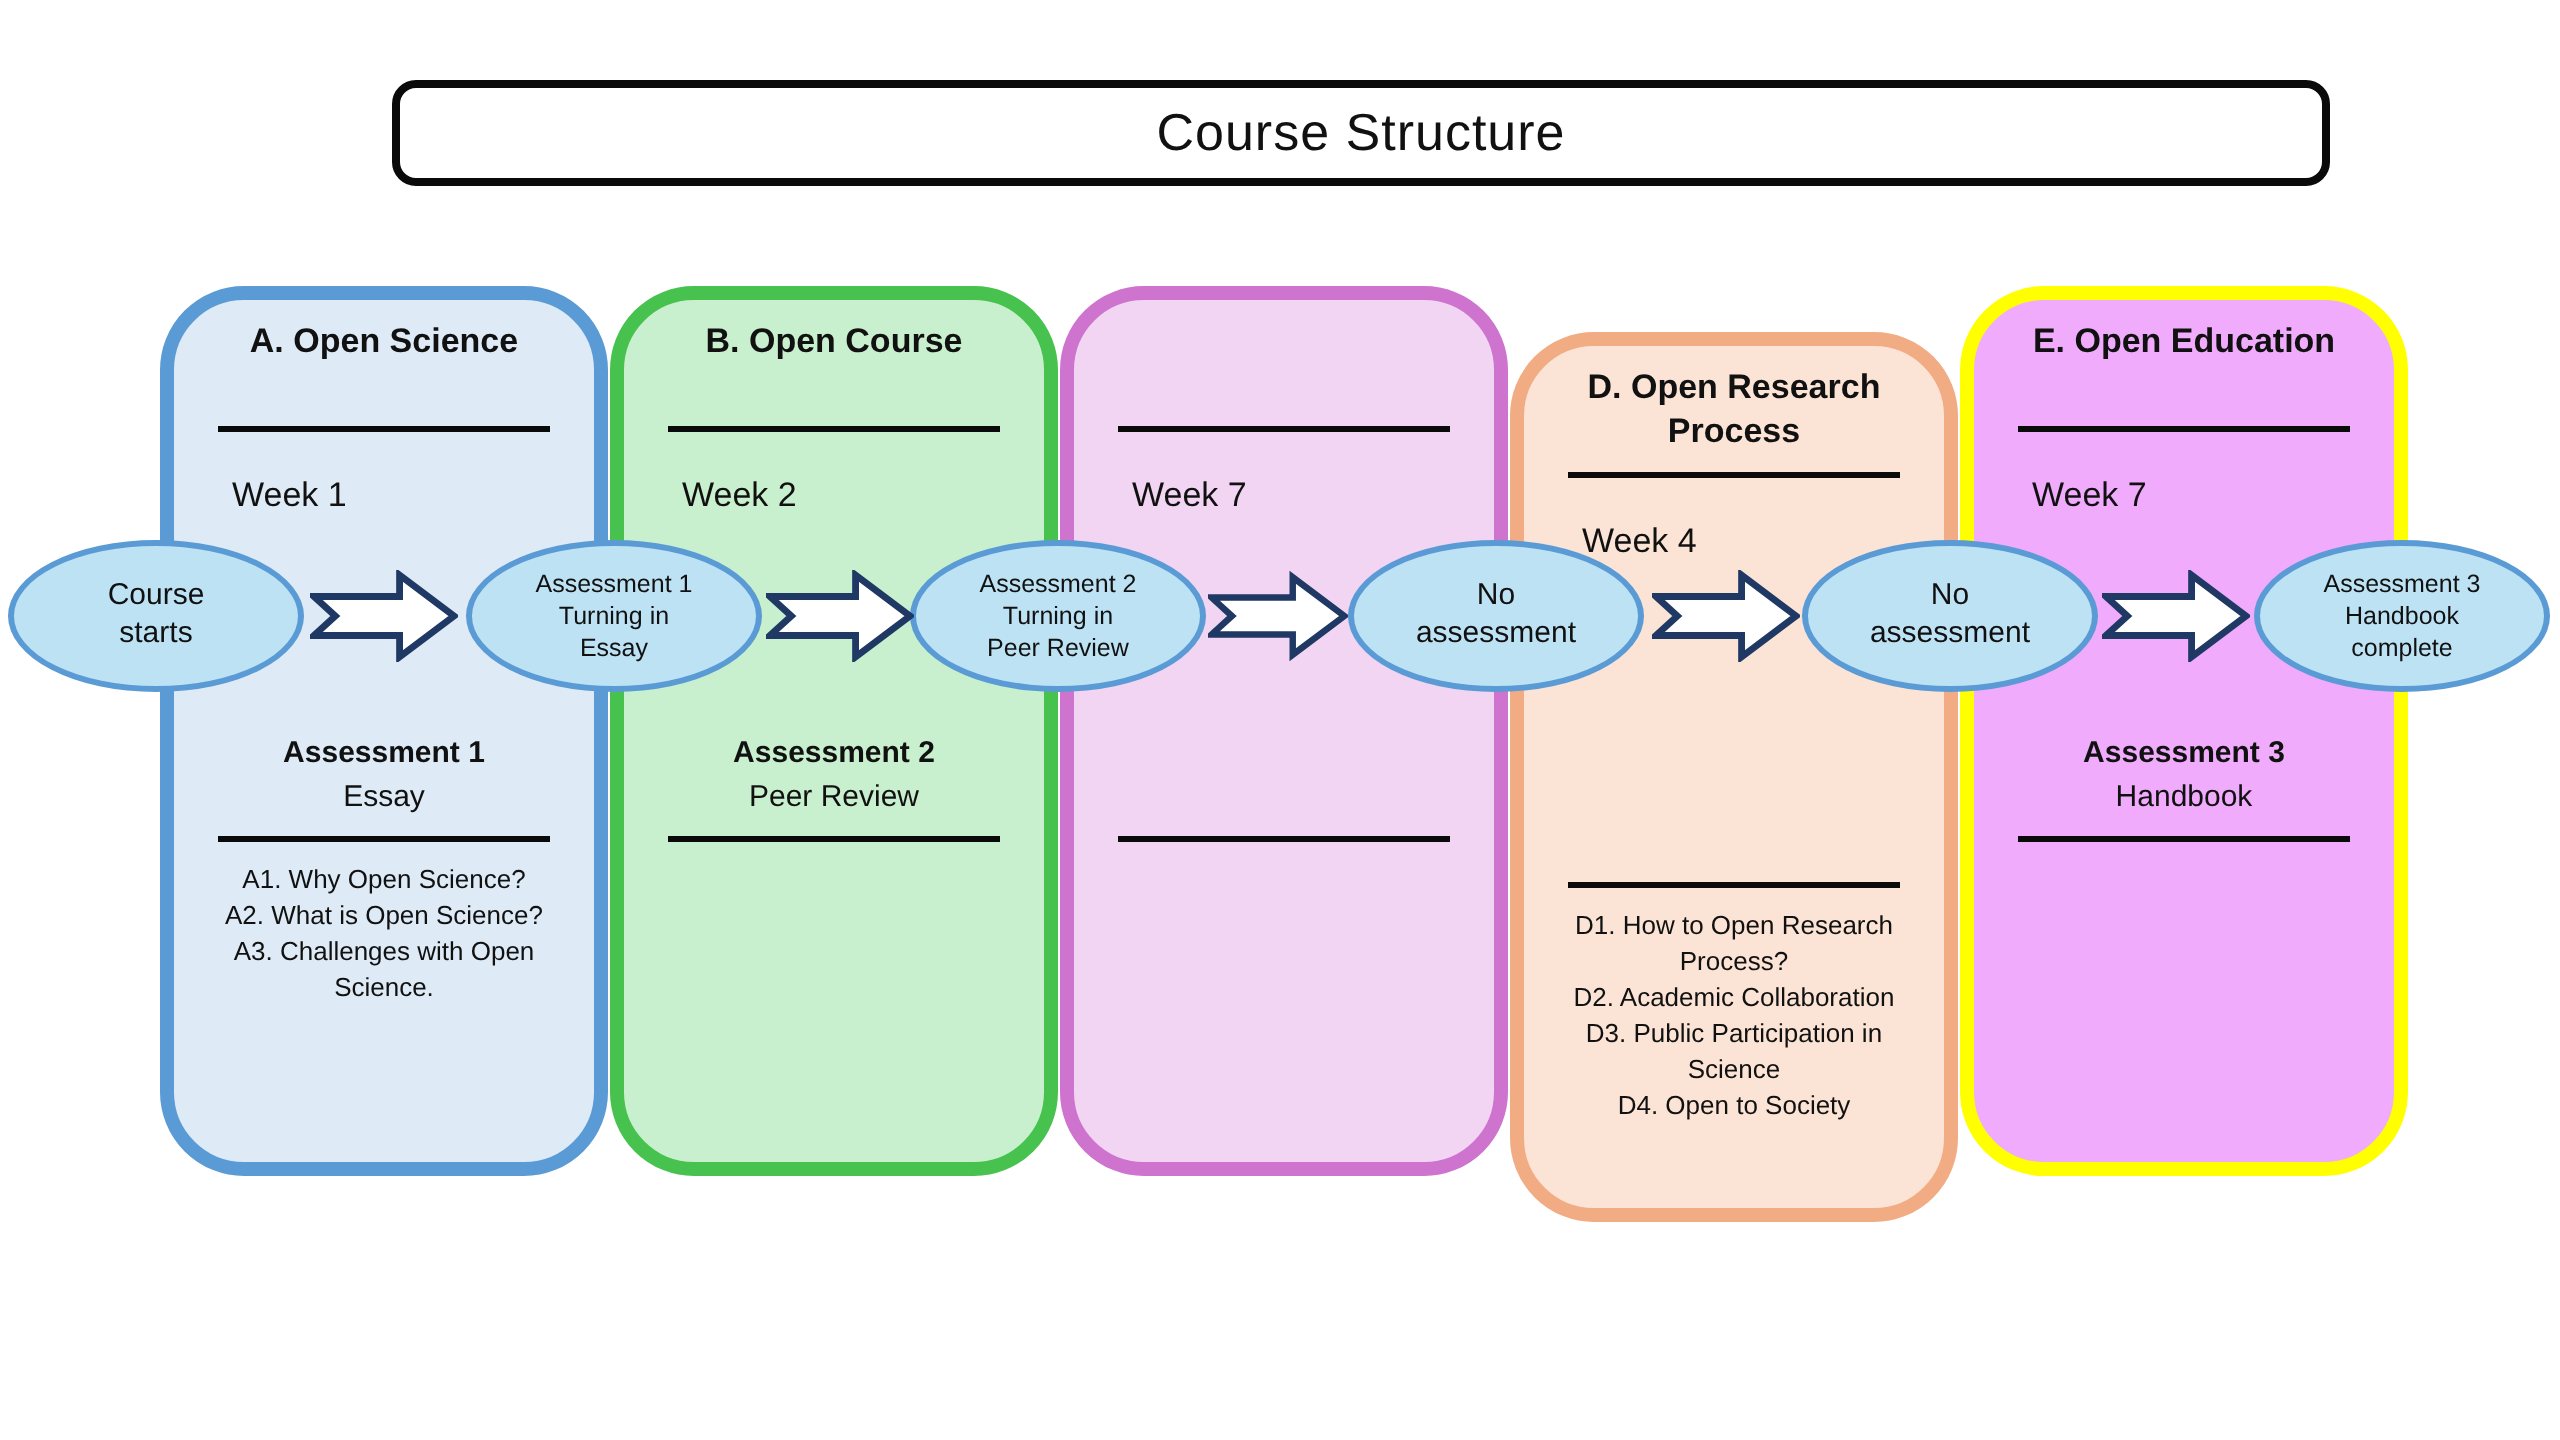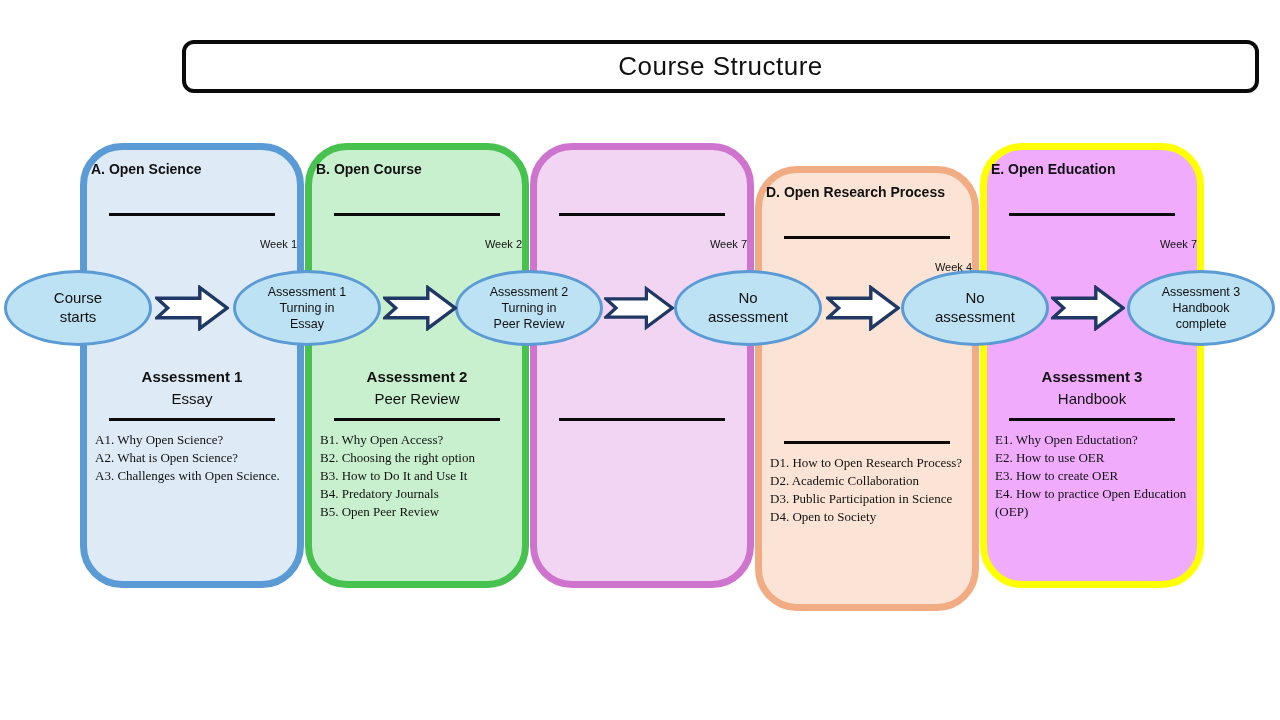--- a/index.html
+++ b/index.html
@@ -2,44 +2,44 @@
 <html><head>
 <meta charset="utf-8">
 <style>
   html,body{margin:0;padding:0;}
   body{
     width:1280px;height:720px;position:relative;background:#ffffff;
     font-family:"Liberation Sans", sans-serif;color:#111;overflow:hidden;
   }
   
   .title-box{
-    position:absolute;left:182px;top:40px;width:1077px;height:53px;
+    position:absolute;left:196px;top:40px;width:969px;height:53px;
     border:4px solid #0a0a0a;border-radius:12px;box-sizing:border-box;
     display:flex;align-items:center;justify-content:center;
     font-size:26px;letter-spacing:.5px;background:#fff;
   }
   
   .col{
     position:absolute;top:143px;width:224px;height:445px;
     border:7px solid #999;border-radius:42px;box-sizing:border-box;background:#eee;
   }
   #colA{left:80px}#colB{left:305px}#colC{left:530px}#colD{left:755px}#colE{left:980px}
   .col-heading{
-    position:absolute;top:10px;left:4px;right:4px;
-    font-weight:bold;font-size:14px;line-height:1.3;
+    position:absolute;top:10px;left:4px;right:4px;text-align:center;
+    font-weight:bold;font-size:17px;line-height:1.3;
   }
   .rule{position:absolute;left:50%;transform:translateX(-50%);width:166px;border-top:3px solid #0a0a0a;}
   .rule1{top:63px}
   .rule2{top:268px}
-  .col-week{position:absolute;top:88px;left:0;right:0;text-align:right;font-size:11px;}
+  .col-week{position:absolute;top:88px;left:0;right:0;text-align:left;font-size:17px;padding-left:29px;}
   .col-assess{position:absolute;top:216px;left:0;right:0;text-align:center;font-size:15px;line-height:1.45;}
   .assess-title{font-weight:bold;}
   .col-topics{
-    position:absolute;top:281px;left:8px;right:8px;
-    font-size:13px;line-height:1.38;white-space:pre-line;font-family:Liberation Serif, serif;
+    position:absolute;top:281px;left:8px;right:8px;text-align:center;
+    font-size:13px;line-height:1.38;white-space:pre-line;
   }
   
   .milestone{
     position:absolute;top:270px;width:148px;height:76px;border-radius:50%;
     background:#BDE2F4;border:3px solid #5B9BD5;box-sizing:border-box;
     display:flex;align-items:center;justify-content:center;text-align:center;
     font-size:15px;line-height:1.25;white-space:pre-line;z-index:5;
   }
   .milestone.small{font-size:12.5px;line-height:1.3;}
   #ms1{left:4px}#ms2{left:233px}#ms3{left:455px}#ms4{left:674px}#ms5{left:901px}#ms6{left:1127px}
@@ -70,25 +70,20 @@
 
 <div class="col" id="colB" style="border-color: rgb(71, 194, 79); background-color: rgb(201, 240, 206);">
   <div class="col-heading">B. Open Course</div>
   <div class="rule rule1"></div>
   <div class="col-week">Week 2</div>
   <div class="col-assess">
     <div class="assess-title">Assessment 2</div>
     <div class="assess-type">Peer Review</div>
   </div>
   <div class="rule rule2"></div>
-  <div class="col-topics">B1. Why Open Access?
-B2. Choosing the right option
-B3. How to Do It and Use It
-B4. Predatory Journals
-B5. Open Peer Review</div>
 </div>
 
 <div class="col" id="colC" style="border-color: rgb(206, 116, 206); background-color: rgb(241, 213, 243);">
   <div class="rule rule1"></div>
   <div class="col-week">Week 7</div>
   <div class="col-assess">
     <div class="assess-title"></div>
     <div class="assess-type"></div>
   </div>
   <div class="rule rule2"></div>
@@ -111,24 +106,20 @@
 
 <div class="col" id="colE" style="border-color: rgb(255, 255, 0); background-color: #f0abfc;">
   <div class="col-heading">E. Open Education</div>
   <div class="rule rule1"></div>
   <div class="col-week">Week 7</div>
   <div class="col-assess">
     <div class="assess-title">Assessment 3</div>
     <div class="assess-type">Handbook</div>
   </div>
   <div class="rule rule2"></div>
-  <div class="col-topics">E1. Why Open Eductation?
-E2. How to use OER
-E3. How to create OER
-E4. How to practice Open Education (OEP)</div>
 </div>
 
 <div class="milestone" id="ms1" style="background-color: rgb(189, 226, 244); border-color: rgb(91, 155, 213);">
   <span>Course
 starts</span>
 </div>
 <div class="milestone small" id="ms2" style="background-color: rgb(189, 226, 244); border-color: rgb(91, 155, 213);">
   <span>Assessment 1
 Turning in
 Essay</span>

